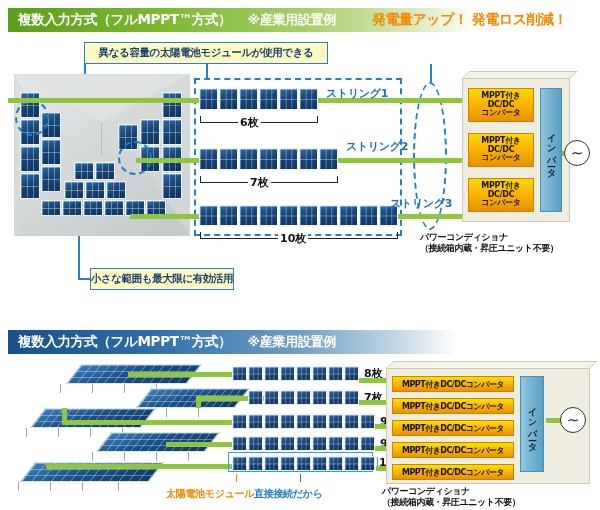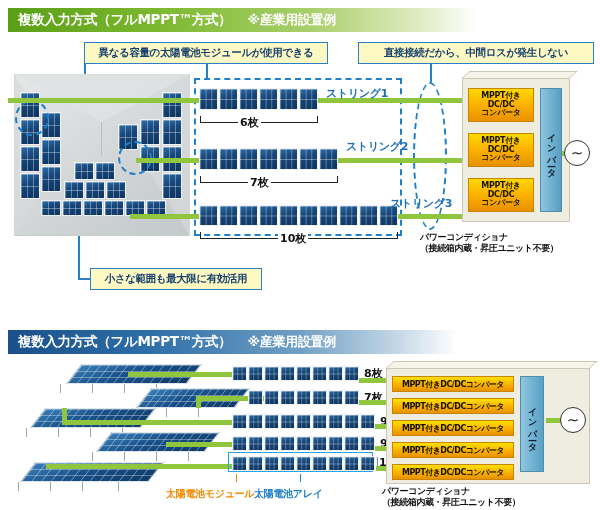--- a/index.html
+++ b/index.html
@@ -42,21 +42,21 @@
     position: absolute;
     border: 1.6px solid #2b7fc4;
     background: #fef9c3;
     color: #17406e;
     font-size: 10.5px; font-weight: bold;
     display: flex; align-items: center; justify-content: center;
     letter-spacing: -0.4px; white-space: nowrap;
   }
   #callout-modules { left: 84px; top: 42px; width: 244px; height: 22px; }
   #callout-direct  { left: 358px; top: 42px; width: 236px; height: 22px; }
-  #callout-small   { left: 90px; top: 268px; width: 172px; height: 22px; }
+  #callout-small   { left: 90px; top: 268px; width: 144px; height: 22px; }
 
   .lead { position: absolute; background: #2b7fc4; }
 
   
   #roof-wrap { position: absolute; left: 14px; top: 74px; width: 176px; height: 162px; }
   #roof-base {
     position: absolute; inset: 0;
     background: linear-gradient(145deg,#e6e8e8 0%, #d2d6d7 55%, #c3c8ca 100%);
     border: 1px solid #c9cdce;
   }
@@ -218,28 +218,28 @@
   #hl-module { position: absolute; left: 228px; top: 452px; width: 145px; height: 20px; border: 1.6px solid #29a3e0; }
 </style>
 </head>
 <body>
 
 <div id="root">
 
   <div class="hdr-bar hdr-green">
     <span class="hdr-title">複数入力方式（フルMPPT™方式）</span>
     <span class="hdr-sub">※産業用設置例</span>
+    <span class="hdr-accent">発電量アップ！ 発電ロス削減！</span>
   </div>
 
   <div class="callout" id="callout-modules">異なる容量の太陽電池モジュールが使用できる</div>
   <div class="lead" style="left:206px; top:64px; width:1.6px; height:14px;"></div>
   <div class="lead" style="left:84px;  top:64px; width:1.6px; height:30px;"></div>
   <div class="lead" style="left:84px;  top:93px; width:24px; height:1.6px;"></div>
 
-  <div class="callout" id="callout-direct">直接接続だから、中間ロスが発生しない</div>
   <div class="lead" style="left:430px; top:64px; width:1.6px; height:18px;"></div>
 
   <div class="callout" id="callout-small">小さな範囲も最大限に有効活用</div>
   <div class="lead" style="left:78px; top:278px; width:12px; height:1.6px;"></div>
   <div class="lead" style="left:78px; top:196px; width:1.6px; height:83px;"></div>
 
   <div id="roof-wrap">
     <div id="roof-base"></div>
     <div class="hip" id="hip-top"></div>
     <div class="hip" id="hip-left"></div>
@@ -486,15 +486,15 @@
   <div class="ac-sym" id="ac2">∼</div>
 
   <div class="pcs-cap" id="pcs2-cap">
     <div>パワーコンディショナ</div>
     <div>（接続箱内蔵・昇圧ユニット不要）</div>
   </div>
 
   <div class="tag-tick" style="left:236px; top:474px; background:#f08a00;"></div>
   <div class="tag" id="tag-module">太陽電池モジュール</div>
   <div class="tag-tick" style="left:300px; top:474px; background:#1f7fc8;"></div>
-  <div class="tag" id="tag-array">太陽電池アレイ</div>
+  <div class="tag" id="tag-array">直接接続だから</div>
 
 </div>
 
 </body></html>

